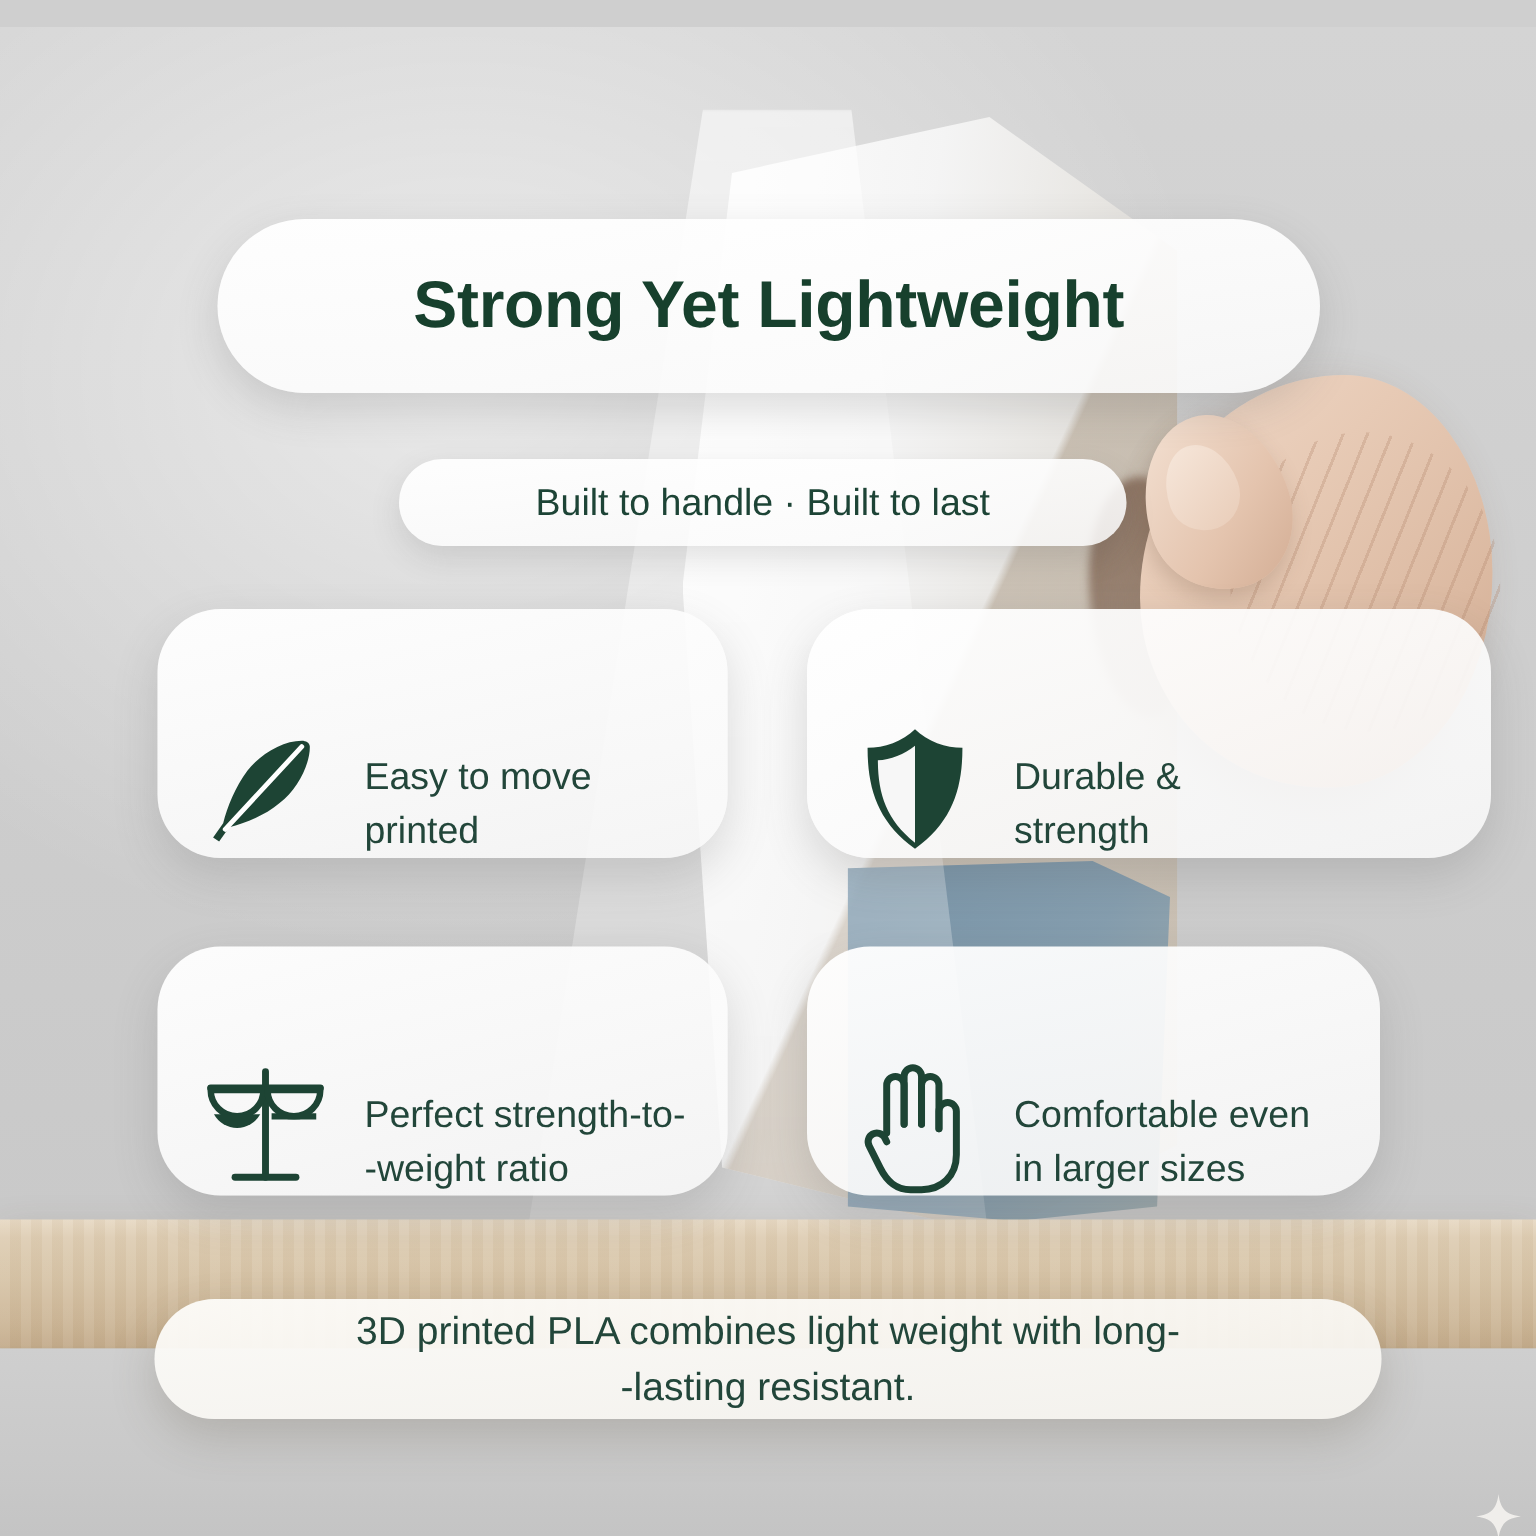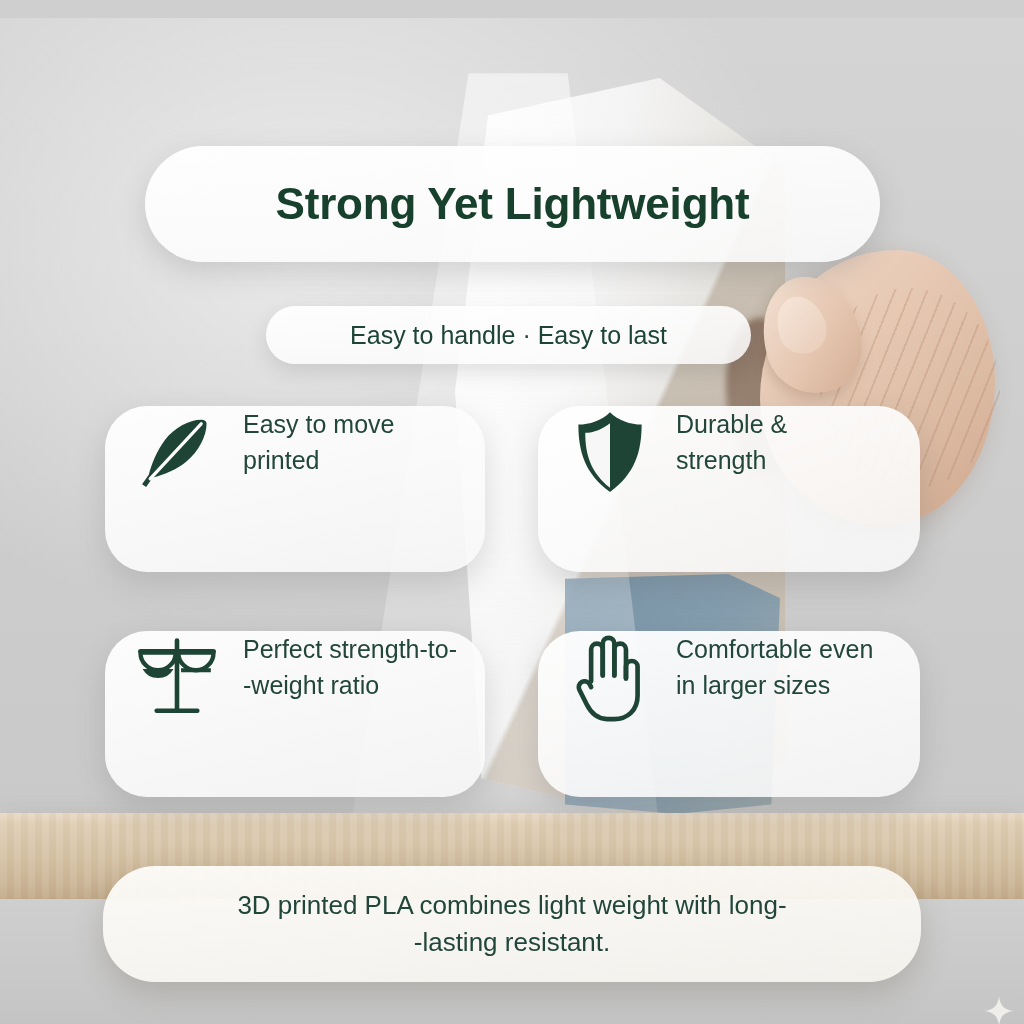--- a/index.html
+++ b/index.html
@@ -124,36 +124,36 @@
     display:flex;align-items:center;justify-content:center;
   }
   .sub-text{font-size:25px;color:#1d4436;white-space:nowrap;}
 
   .grid{position:absolute;left:0;top:0;width:1024px;height:1024px;}
   .card{
     position:absolute;width:380px;height:166px;
     border-radius:42px;
     background:linear-gradient(165deg,rgba(255,255,255,.95),rgba(248,248,248,.88));
     box-shadow:0 12px 30px rgba(90,90,90,.20);
-    display:flex;align-items:flex-start;padding:0 26px;box-sizing:border-box;
+    display:flex;align-items:flex-end;padding:0 26px;box-sizing:border-box;
     gap:20px;overflow:visible;
   }
   .card-1{left:105px;top:388px;}
-  .card-2{left:538px;top:388px;width:382px;}
+  .card-2{left:538px;top:388px;width:456px;}
   .card-3{left:105px;top:613px;}
   .card-4{left:538px;top:613px;width:382px;}
 
   .card-icon{flex:0 0 auto;width:92px;height:92px;display:flex;align-items:center;justify-content:center;}
   .card-icon svg{display:block;}
   .card-label{
     font-size:25px;line-height:1.45;color:#22463a;white-space:nowrap;
   }
 
   .note-pill{
-    position:absolute;left:103px;top:848px;width:818px;height:116px;
+    position:absolute;left:103px;top:848px;width:818px;height:80px;
     border-radius:52px;
     background:linear-gradient(175deg,rgba(253,252,249,.95),rgba(247,245,240,.90));
     box-shadow:0 12px 30px rgba(90,80,65,.22);
     display:flex;align-items:center;justify-content:center;
     text-align:center;
   }
   .note-text{font-size:26px;line-height:1.42;color:#22463a;max-width:720px;}
 
   .sparkle{
     position:absolute;left:984px;top:978px;width:30px;height:30px;
@@ -182,21 +182,21 @@
 
   <div class="shelf"></div>
   <div class="shelf-front"></div>
   <div class="floor"></div>
 
   <div class="title-pill">
     <div class="title-text">Strong Yet Lightweight</div>
   </div>
 
   <div class="sub-pill">
-    <div class="sub-text">Easy to handle · Easy to last</div>
+    <div class="sub-text">Built to handle · Built to last</div>
   </div>
 
   <div class="grid">
 
     <div class="card card-1">
       <div class="card-icon">
         <svg width="86" height="86" viewBox="0 0 64 64" aria-hidden="true">
           <path d="M50 8c-9 0-20 6-27 15C17 31 13 41 11 49l-5 7 3 2 5-7c8-2 18-6 25-12C48 32 54 20 54 11c0-2-2-3-4-3z" fill="#1d4434"></path>
           <path d="M50 11L12 52" stroke="#ffffff" stroke-width="2.4" stroke-linecap="round" fill="none"></path>
           <path d="M21 34l-9 2M27 26l-9 1M34 19l-8 0M41 14l-7 1" stroke="#ffffff" stroke-width="1.6" fill="none" opacity=".0"></path>

